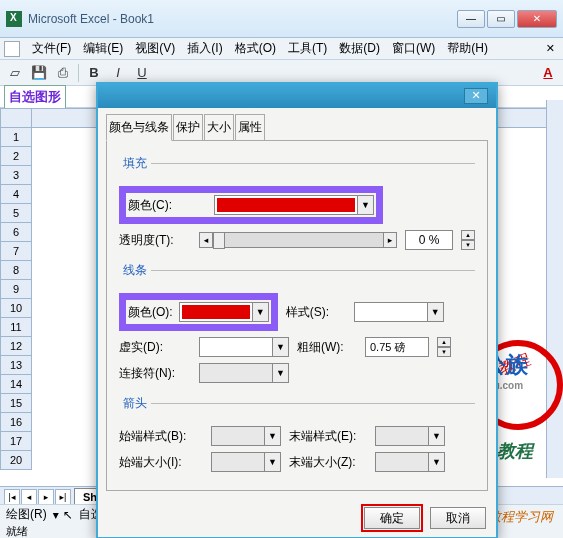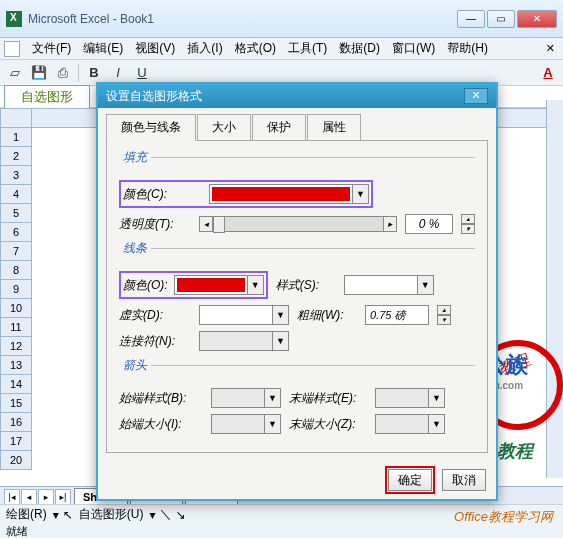--- a/index.html
+++ b/index.html
@@ -21,21 +21,21 @@
 .menubar .doc-close { margin-left: auto; font-size: 11px; color: #000; padding: 0 4px; }
 
 
 .toolbar { background: #eef3f8; height: 26px; display: flex; align-items: center; padding: 0 4px; gap: 2px; border-bottom: 1px solid #c4d3e2; }
 .toolbar .tb-btn { width: 22px; height: 22px; border: 1px solid transparent; display: flex; align-items: center; justify-content: center; font-size: 13px; color: #333; }
 .toolbar .tb-sep { width: 1px; height: 18px; background: #bcc; margin: 0 2px; }
 .toolbar .font-a { color: #c00; font-weight: bold; text-decoration: underline; }
 
 
 .autoshape-row { display: flex; align-items: center; height: 22px; padding: 0 4px; border-bottom: 1px solid #c4d3e2; }
-.autoshape-row .label { font-size: 13px; color: #4d7c0f; padding: 2px 16px; border: 1px solid #7a9; background: #fff; }
+.autoshape-row .label { font-size: 13px; color: #6d28d9; padding: 2px 4px; border: 1px solid #7a9; background: #fff; font-weight: bold; }
 
 
 .sheet { display: flex; background: #fff; }
 .rowhdrs { display: flex; flex-direction: column; }
 .rowhdrs .corner { width: 32px; height: 20px; background: #e4ecf7; border: 1px solid #9eb6ce; }
 .rowhdrs .rh { width: 32px; height: 19px; background: #e4ecf7; border: 1px solid #9eb6ce; border-top: none; text-align: center; line-height: 19px; font-size: 11px; }
 .colhdr { height: 20px; background: #e4ecf7; border: 1px solid #9eb6ce; border-left: none; text-align: center; line-height: 20px; font-size: 12px; flex: 1; }
 .cells { flex: 1; display: flex; flex-direction: column; }
 .cells .hdrow { display: flex; }
 
@@ -63,56 +63,56 @@
 .watermark-bgz .sub { font-size: 10px; color: #888; display: block; }
 .red-circle { position: absolute; right: 0px; top: 340px; width: 90px; height: 90px; border: 6px solid #d00; border-radius: 50%; }
 .red-circle .txt { color: #d00; font-size: 16px; transform: rotate(-20deg); position: absolute; top: 8px; left: 20px; }
 
 
 .dialog { position: absolute; left: 96px; top: 82px; width: 402px; background: #f4f4f2; border: 2px solid #3fa9d8; box-shadow: 0 3px 12px rgba(0,0,0,.4); }
 .dlg-title { background: linear-gradient(#3fa9d8, #2b8bbd); color: #fff; height: 24px; display: flex; align-items: center; padding: 0 8px; font-size: 12px; }
 .dlg-title .dlg-close { margin-left: auto; width: 24px; height: 16px; background: #5bb5de; border: 1px solid #2878a0; text-align: center; line-height: 12px; font-size: 11px; }
 
 .tabstrip { display: flex; padding: 6px 8px 0 8px; background: #f4f4f2; }
-.tabstrip .dtab { padding: 4px 14px; border: 1px solid #aaa; border-bottom: none; background: #f4f4f2; margin-right: 1px; font-size: 12px; position: relative; }
+.tabstrip .dtab { padding: 4px 2px; border: 1px solid #aaa; border-bottom: none; background: #f4f4f2; margin-right: 1px; font-size: 12px; position: relative; }
 .tabstrip .dtab.active { background: #f4f4f2; z-index: 2; border-bottom: 1px solid #f4f4f2; margin-bottom: -1px; }
 .tab-panel { border: 1px solid #aaa; margin: 0 8px 8px 8px; padding: 8px 12px 12px 12px; background: #f4f4f2; }
 
-fieldset { border: none; border-top: 1px solid #bbb; padding-top: 8px; font-style: italic; }
+fieldset { border: none; border-top: 1px solid #bbb; margin-top: 6px; padding-top: 8px; }
 fieldset legend { color: #2060c0; padding: 0 4px; font-size: 12px; }
 
 .form-row { display: flex; align-items: center; margin: 6px 0; gap: 8px; }
 .form-row .lbl { width: 72px; text-align: left; font-size: 12px; }
 .form-row .lbl2 { width: 60px; font-size: 12px; }
 
 .color-combo { width: 130px; height: 20px; border: 1px solid #888; display: flex; align-items: center; background: #fff; }
 .color-combo.big { width: 160px; }
 .color-combo .swatch { flex: 1; margin: 2px; }
 .color-combo .swatch.red { background: #e00000; height: 14px; }
 .color-combo .dd-btn { width: 16px; height: 100%; border-left: 1px solid #888; background: #eee; text-align: center; font-size: 9px; line-height: 18px; }
 
-.red-frame { border: 2px solid #8b5cf6; padding: 2px; display: inline-flex; align-items: center; gap: 6px; }
+.red-frame { border: 7px solid #8b5cf6; padding: 2px; display: inline-flex; align-items: center; gap: 6px; }
 .red-frame .lbl { width: auto; }
 
 .slider { flex: 1; height: 18px; display: flex; align-items: center; }
 .slider .sbtn { width: 14px; height: 16px; border: 1px solid #888; background: #eee; text-align: center; font-size: 9px; line-height: 14px; }
 .slider .track { flex: 1; height: 16px; background: #ddd; border-top: 1px solid #888; border-bottom: 1px solid #888; position: relative; }
 .slider .track .thumb { position: absolute; left: 0; top: -1px; width: 12px; height: 17px; background: #eee; border: 1px solid #888; }
 
 .pct-box { width: 48px; height: 20px; border: 1px solid #888; background: #fff; text-align: center; line-height: 18px; display: inline-block; }
 .spin { width: 14px; display: inline-flex; flex-direction: column; }
 .spin .sp { height: 10px; border: 1px solid #888; background: #eee; font-size: 7px; text-align: center; line-height: 7px; }
 
 .plain-combo { height: 20px; border: 1px solid #888; background: #fff; display: flex; align-items: center; }
 .plain-combo .val { flex: 1; padding: 0 4px; font-size: 11px; }
 .plain-combo .dd-btn { width: 16px; height: 100%; border-left: 1px solid #888; background: #eee; text-align: center; font-size: 9px; line-height: 18px; }
 .plain-combo.disabled { background: #e8e8e8; }
 
 .btn-row { display: flex; justify-content: flex-end; gap: 10px; padding: 8px 10px; }
-.btn { width: 44px; height: 22px; border: 1px solid #888; background: linear-gradient(#fdfdfd,#e4e4e4); text-align: center; line-height: 20px; font-size: 12px; }
+.btn { width: 56px; height: 22px; border: 1px solid #888; background: linear-gradient(#fdfdfd,#e4e4e4); text-align: center; line-height: 20px; font-size: 12px; }
 .btn.primary-frame { outline: 2px solid #e00000; outline-offset: 1px; }
 
 .line-sample { flex: 1; height: 2px; background: #000; margin: 0 4px; }
 </style>
 </head>
 <body>
 
 <div class="titlebar">
   <span class="excel-icon"></span>
   <span class="title-text">Microsoft Excel - Book1</span>
@@ -214,28 +214,27 @@
 </div>
 
 <div class="statusbar">
   <span>就绪</span>
 </div>
 
 <div class="watermark2">Office教程学习网</div>
 
 <div class="dialog">
   <div class="dlg-title">
-    <span>设置自选图形格式</span>
     <span class="dlg-close">✕</span>
   </div>
 
   <div class="tabstrip">
     <div class="dtab active">颜色与线条</div>
+    <div class="dtab">保护</div>
     <div class="dtab">大小</div>
-    <div class="dtab">保护</div>
     <div class="dtab">属性</div>
   </div>
 
   <div class="tab-panel">
 
     <fieldset>
       <legend>填充</legend>
 
       <div class="form-row">
         <span class="red-frame">

